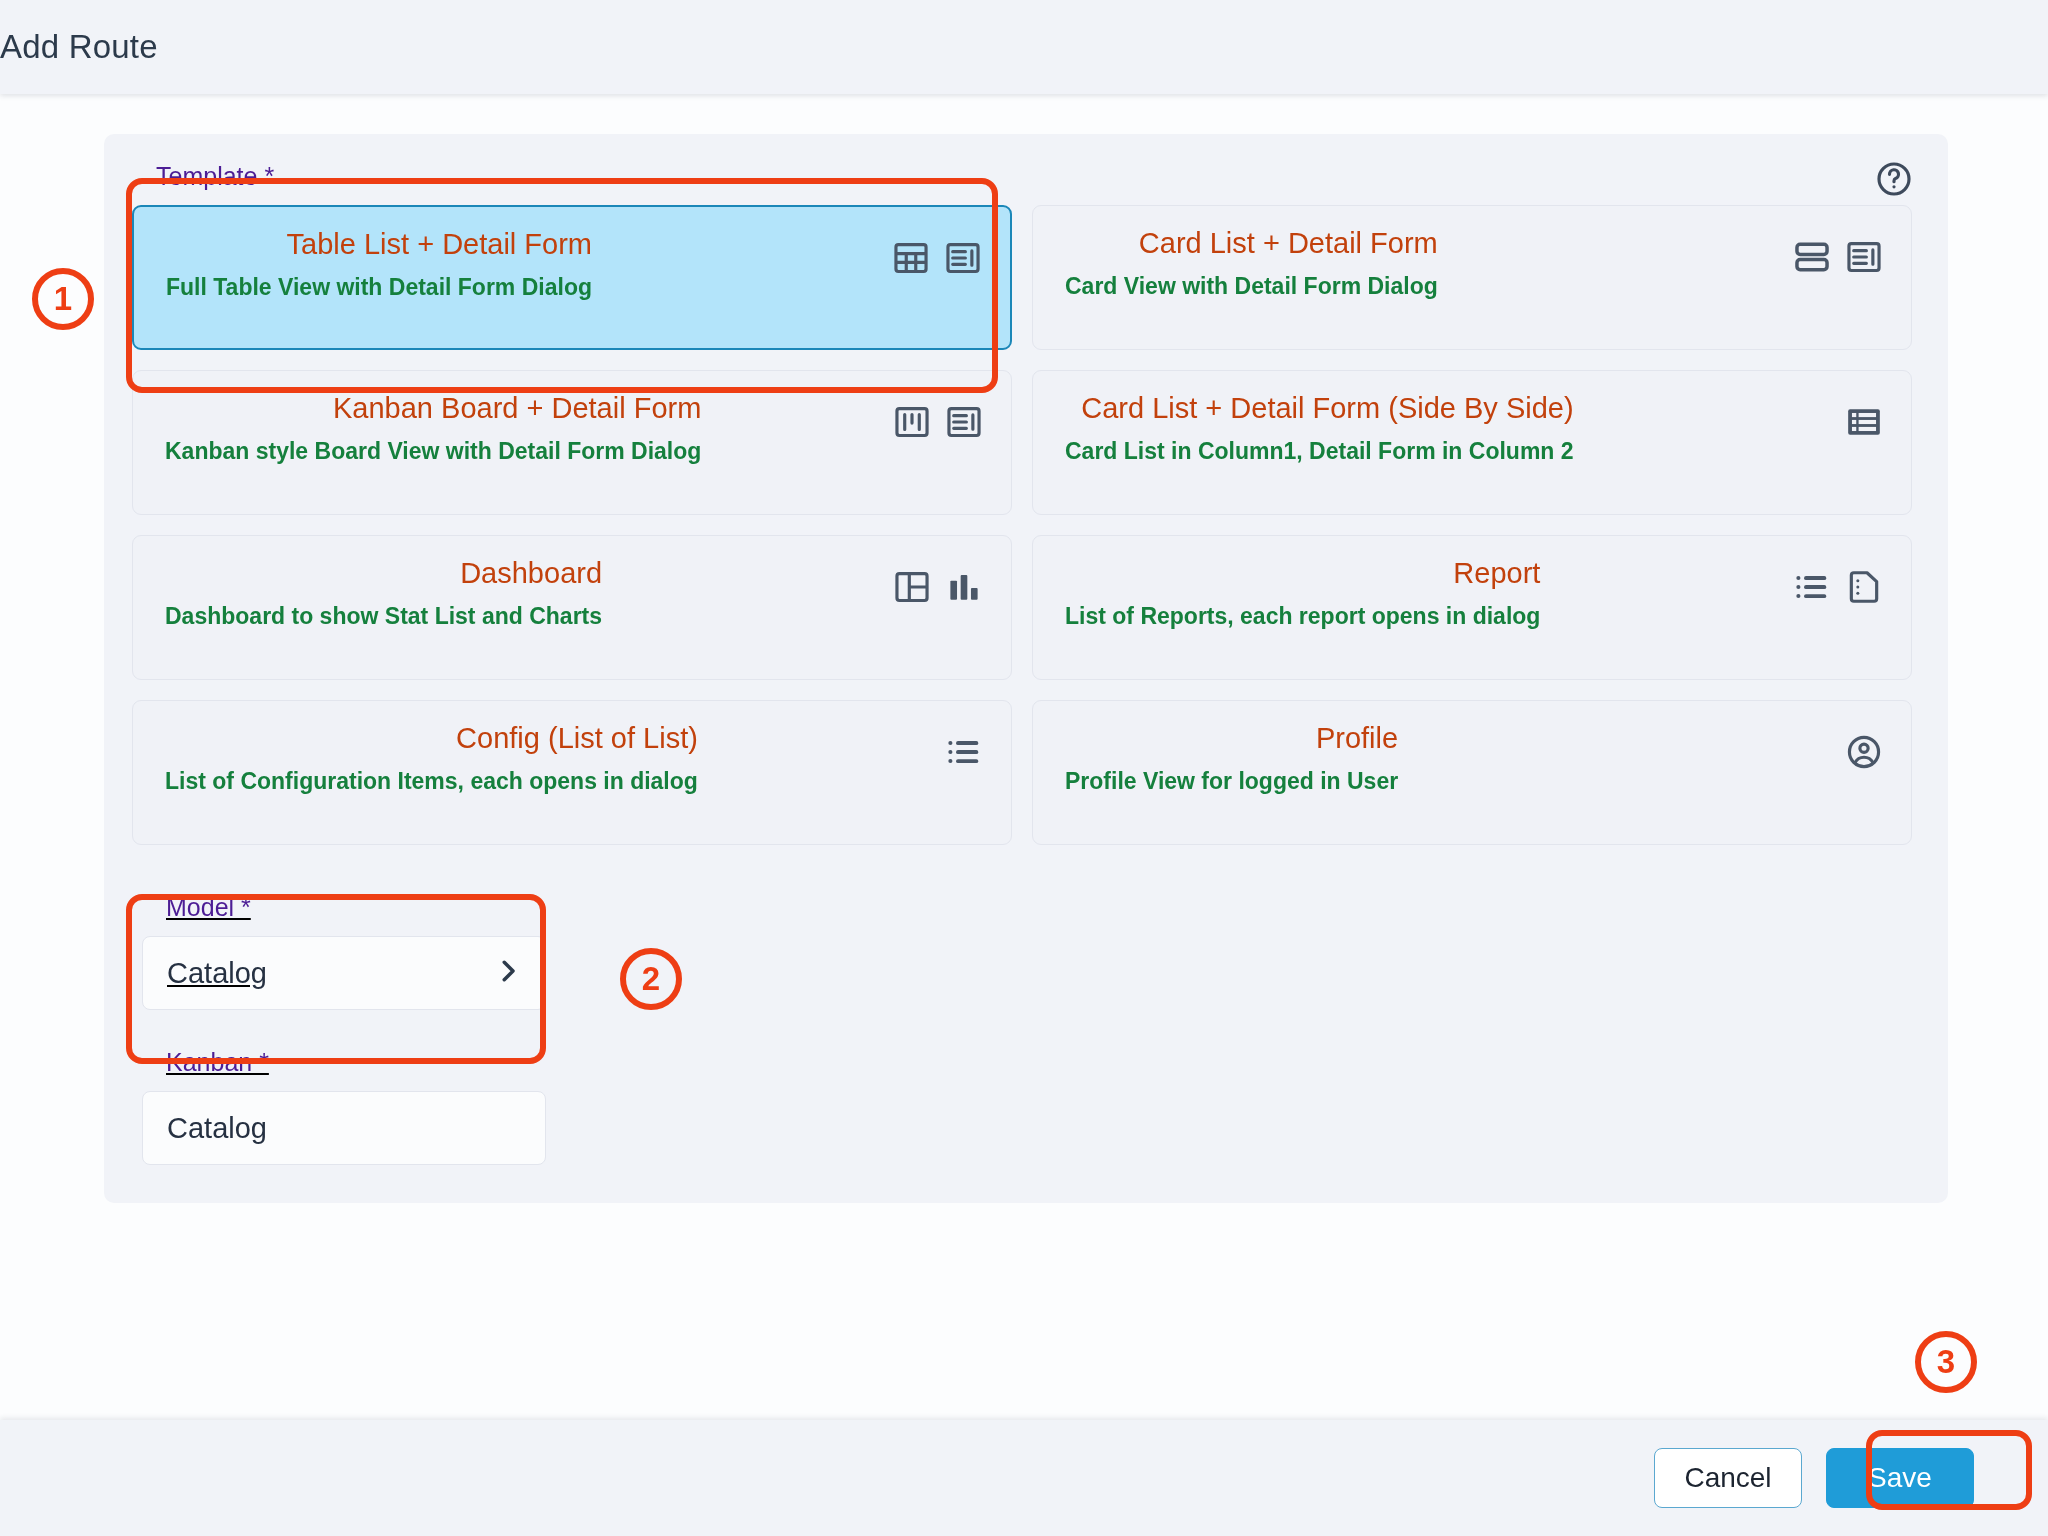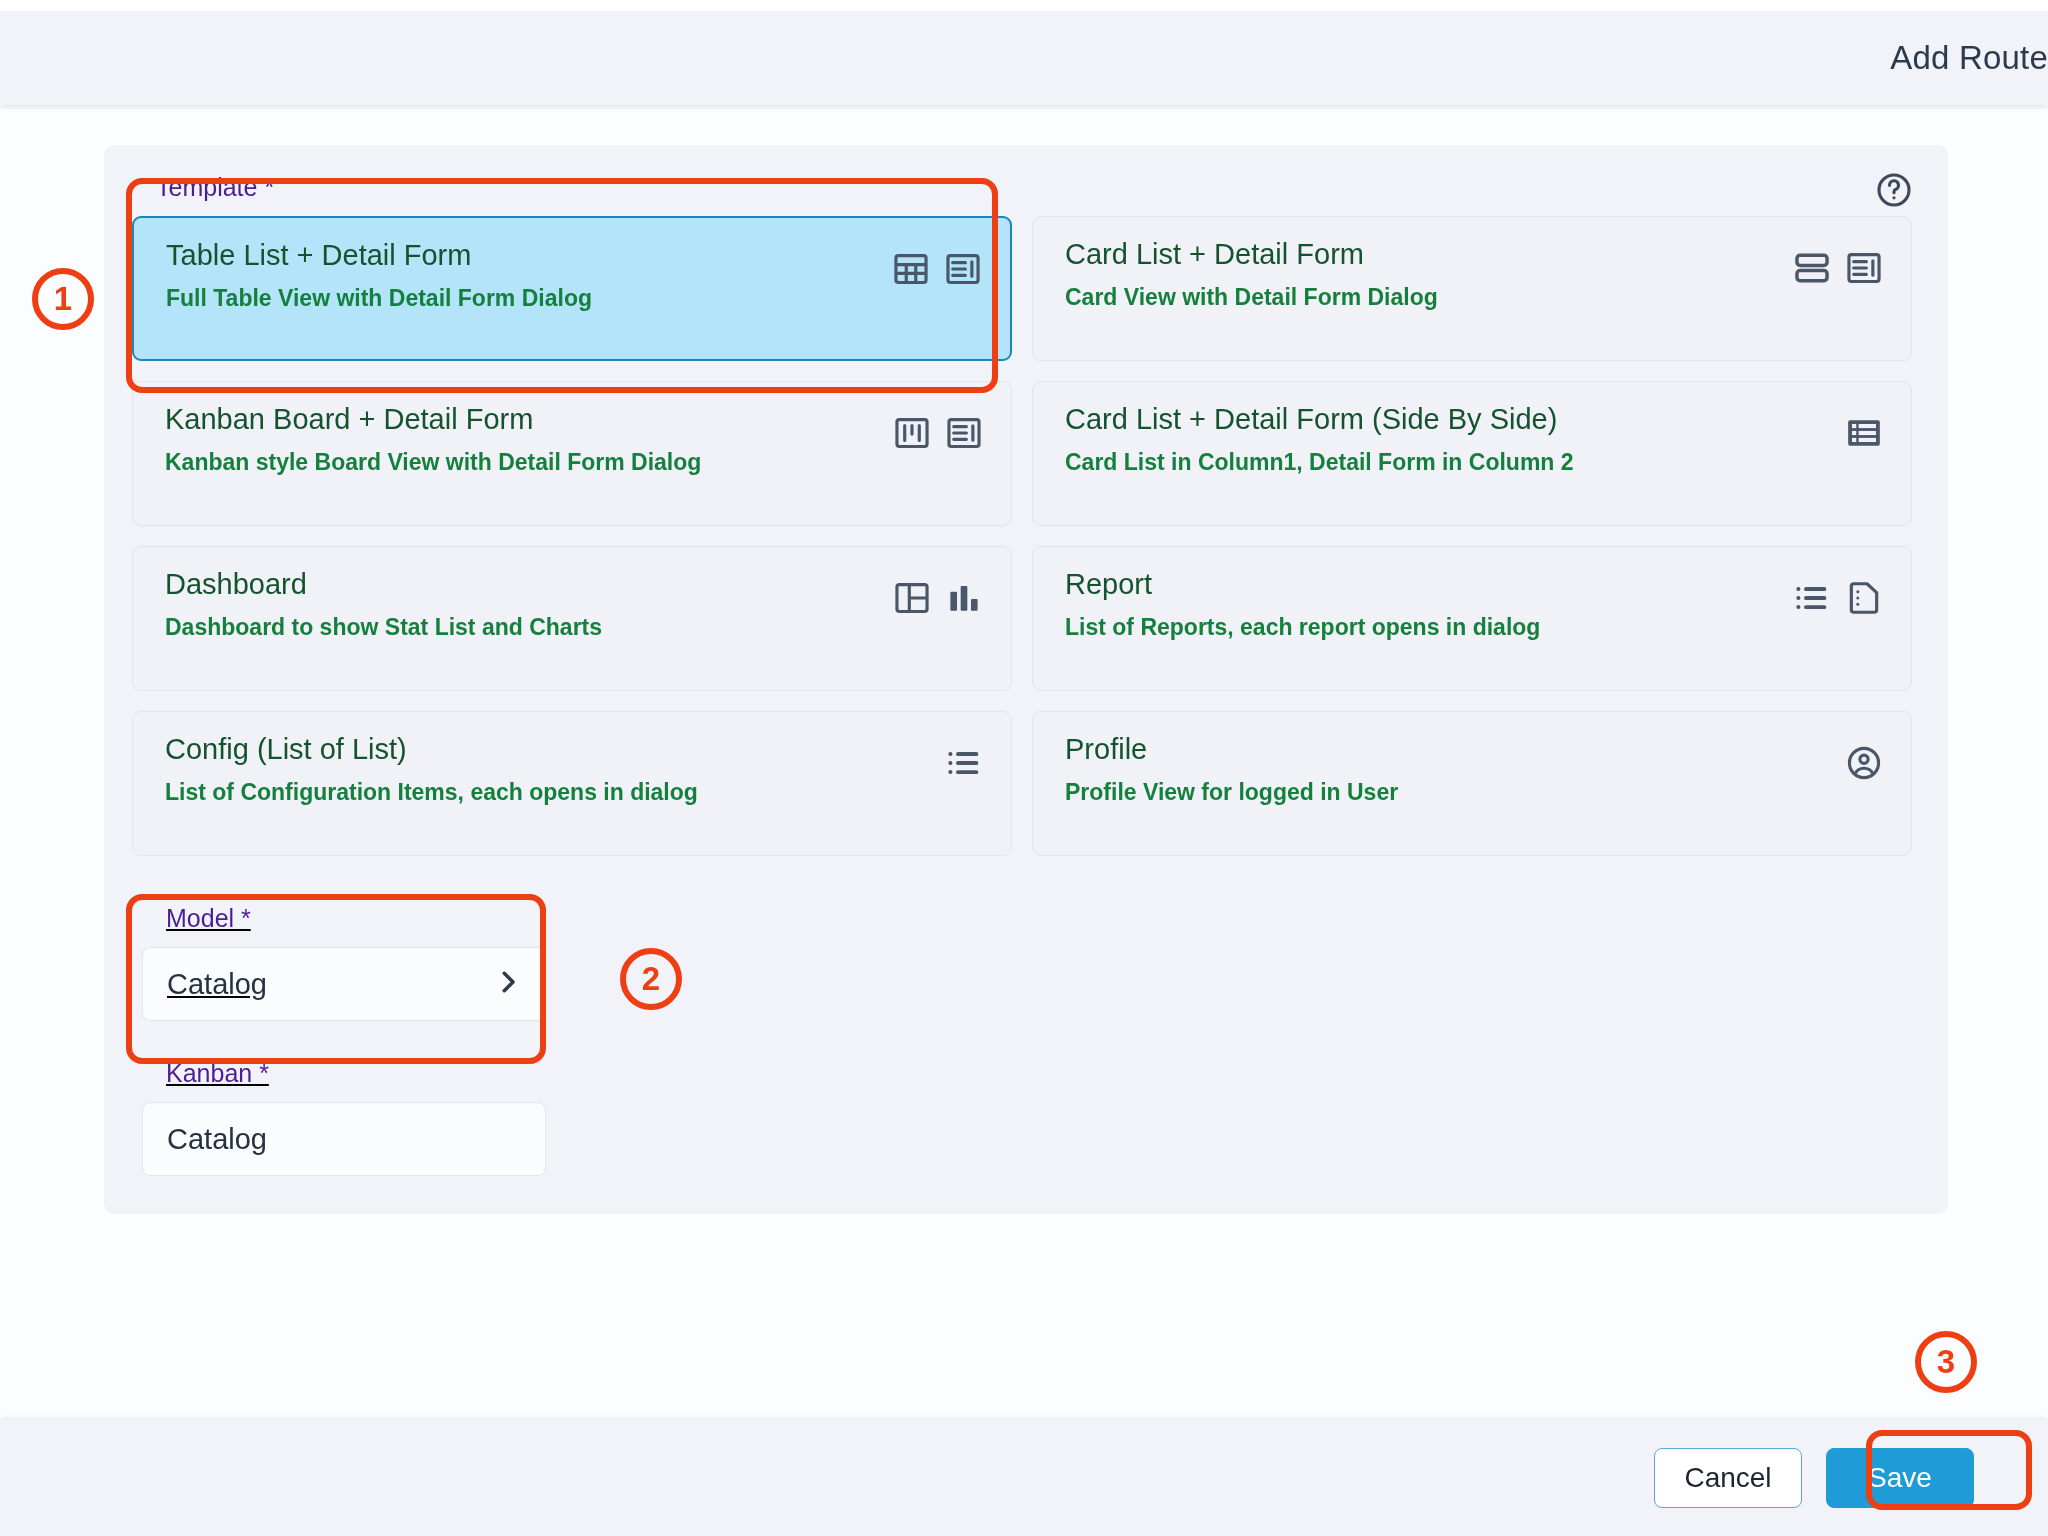--- a/index.html
+++ b/index.html
@@ -21,25 +21,24 @@
     flex-direction: column;
   }
 
   
   .dialog-header {
     height: 94px;
     flex: 0 0 94px;
     background: #f1f3f8;
     display: flex;
     align-items: center;
-    justify-content: flex-end;
+    justify-content: flex-start;
     box-shadow: 0 2px 5px rgba(40,50,70,0.13);
     position: relative;
     z-index: 5;
-    margin-top: 11px;
   }
   .dialog-title {
     font-size: 33px;
     color: #2c3a4b;
     letter-spacing: 0.2px;
   }
 
   
   .dialog-body {
     flex: 1 1 auto;
@@ -94,22 +93,23 @@
     align-items: flex-start;
     cursor: pointer;
   }
   .tpl-card.selected {
     background: #b3e4fa;
     border: 2px solid #1b87b8;
   }
   .tpl-text { display: flex; flex-direction: column; gap: 14px; }
   .tpl-title {
     font-size: 29px;
-    color: #14532d;
+    color: #c2410c;
     line-height: 1.1;
+    text-align: right;
   }
   .tpl-desc {
     font-size: 23px;
     color: #15803d;
     line-height: 1.1;
     font-weight: bold;
   }
   .tpl-icons {
     display: flex;
     align-items: center;

